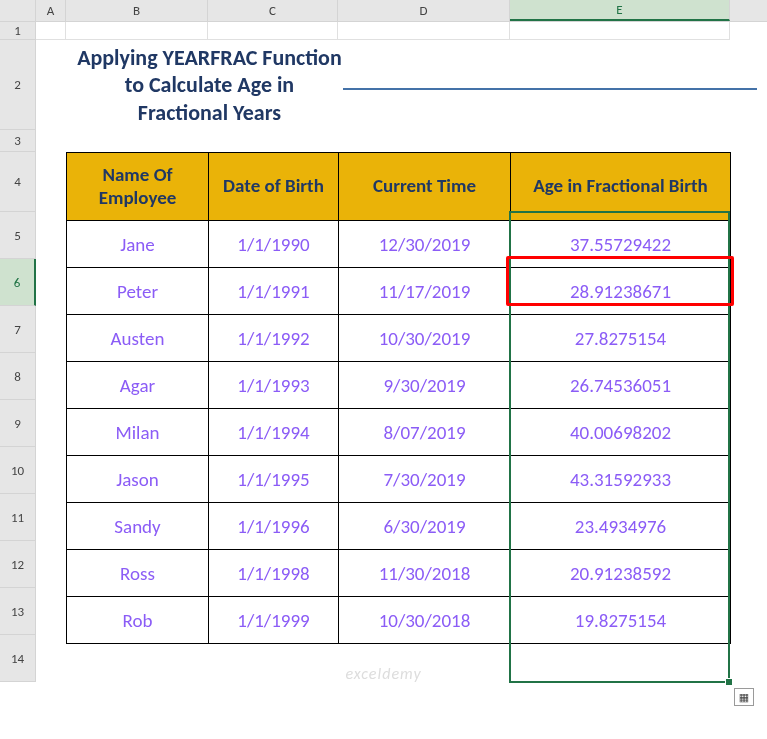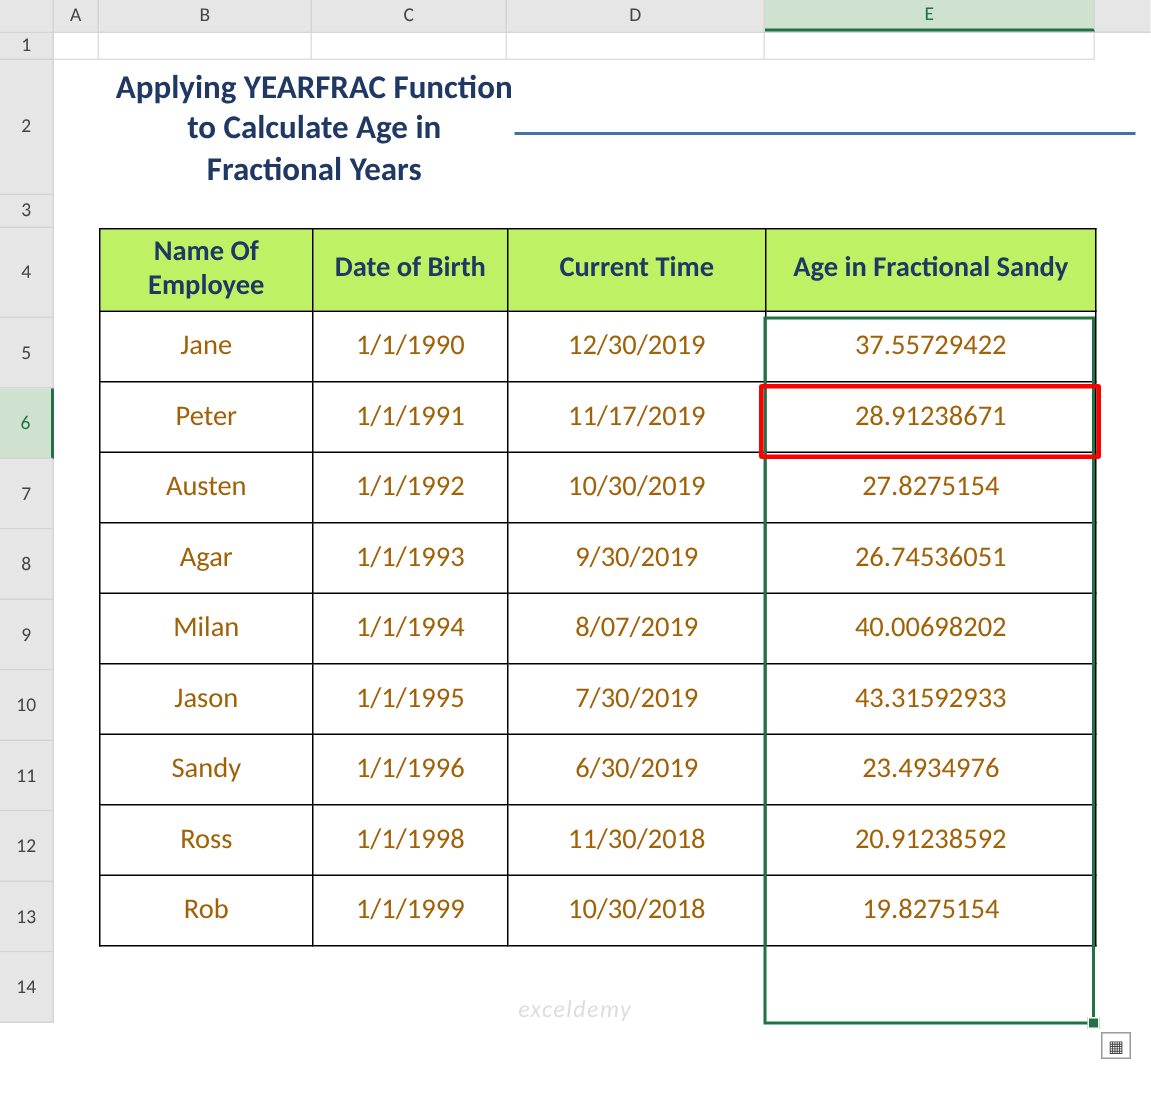--- a/index.html
+++ b/index.html
@@ -122,31 +122,31 @@
     table-layout: fixed;
   }
   .tbl th, .tbl td {
     border: 1.5px solid #000;
     text-align: center;
     vertical-align: middle;
     font-size: 19px;
     padding: 4px 6px;
   }
   .tbl th {
-    background: #bef264;
+    background: #eab308;
     color: #203864;
     font-weight: 700;
     font-size: 19px;
     line-height: 1.2;
-    height: 54px;
+    height: 68px;
   }
   .tbl td {
     height: 47px;
     font-size: 19px;
-    color: #a16207;
+    color: #8b5cf6;
     background: #fff;
   }
   
   .sel-outline {
     position: absolute;
     border: 2.5px solid #217346;
     pointer-events: none;
     z-index: 5;
   }
   
@@ -315,21 +315,21 @@
             <col style="width:142px">
             <col style="width:130px">
             <col style="width:172px">
             <col style="width:220px">
           </colgroup>
           <thead>
             <tr>
               <th>Name Of Employee</th>
               <th>Date of Birth</th>
               <th>Current Time</th>
-              <th>Age in Fractional Sandy</th>
+              <th>Age in Fractional Birth</th>
             </tr>
           </thead>
           <tbody id="tbody">
           <tr>
                 <td>Jane</td>
                 <td>1/1/1990</td>
                 <td>12/30/2019</td>
                 <td>37.55729422</td>
               </tr>
               <tr>

